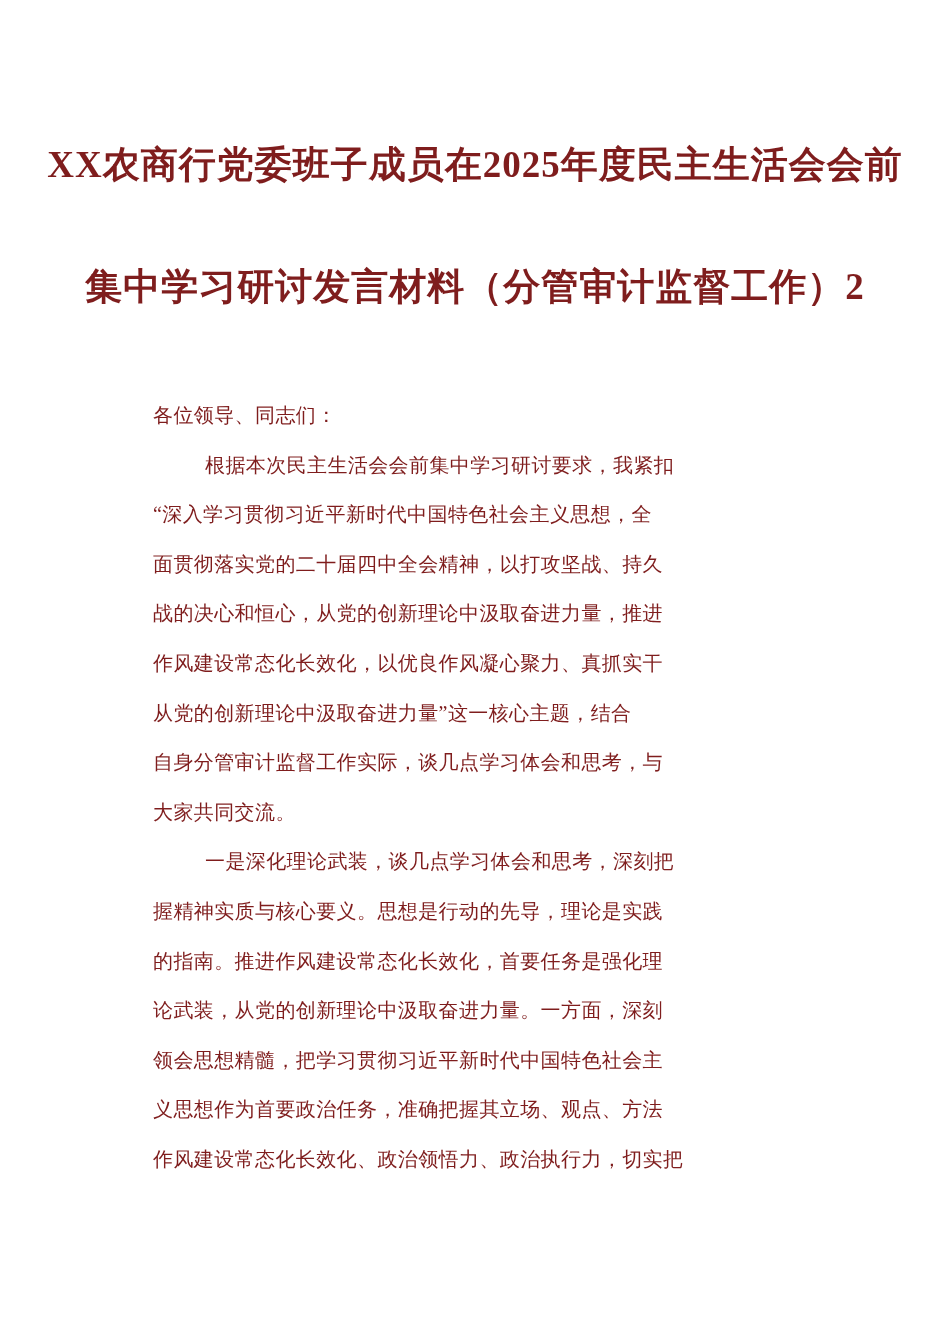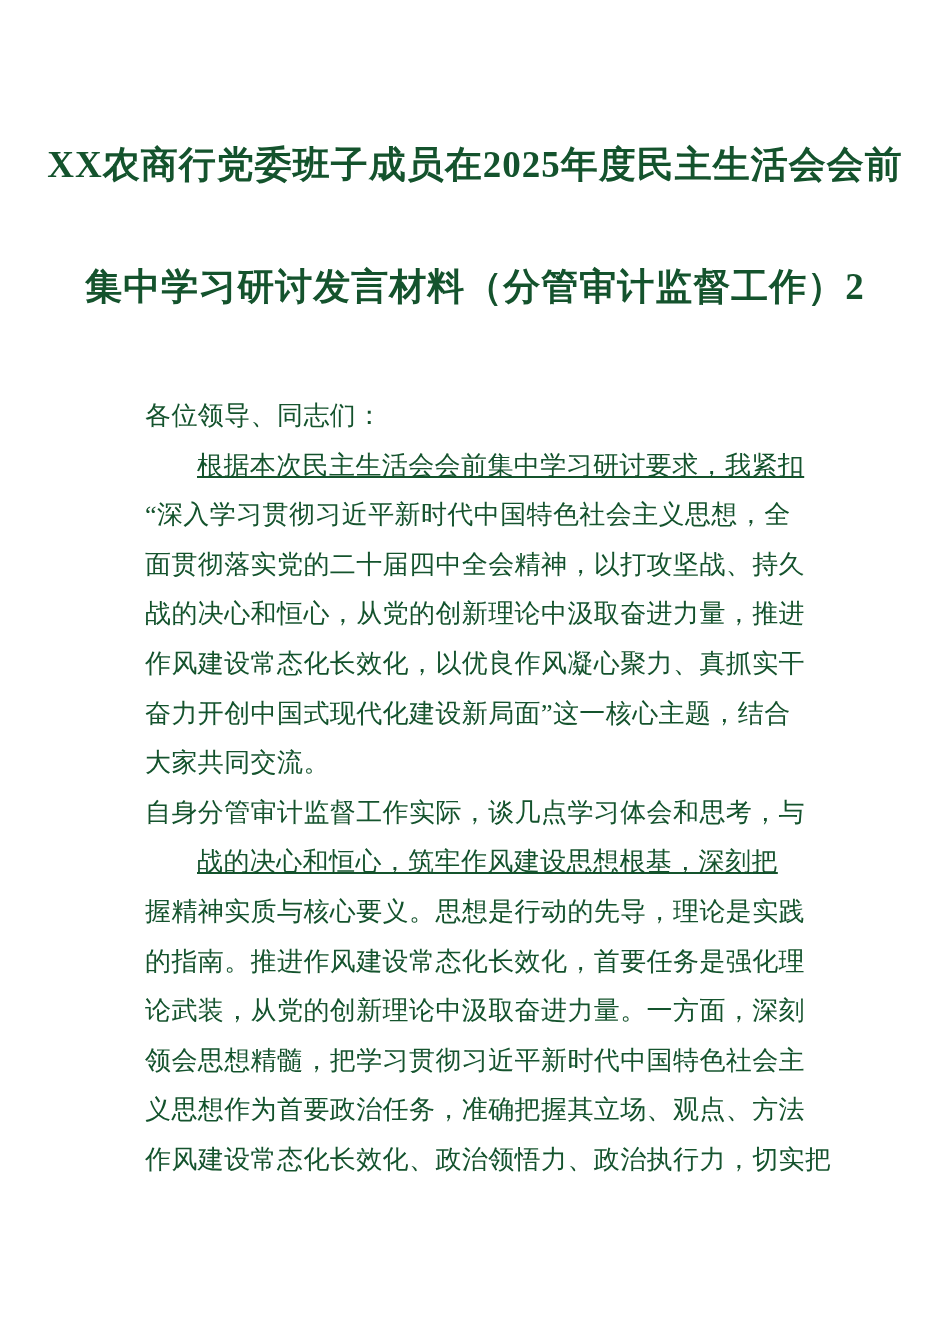--- a/index.html
+++ b/index.html
@@ -5,21 +5,21 @@
   html, body {
     margin: 0;
     padding: 0;
     background: #ffffff;
   }
   .page {
     position: relative;
     width: 950px;
     height: 1344px;
     background: #ffffff;
-    color: #14532d;
+    color: #7f1d1d;
     font-family: "Liberation Serif", "DejaVu Serif", serif;
     overflow: hidden;
   }
   .doc-title {
     position: absolute;
     top: 146px;
     left: 0;
     width: 950px;
     text-align: center;
     font-weight: bold;
@@ -29,56 +29,55 @@
   .title-line {
     line-height: 37px;
     white-space: nowrap;
   }
   .title-line.second {
     margin-top: 85px;
   }
   .doc-body {
     position: absolute;
     top: 391px;
-    left: 145px;
+    left: 153px;
     width: 670px;
-    font-size: 26px;
+    font-size: 20px;
     line-height: 49.6px;
     letter-spacing: 0.4px;
   }
   .body-line {
     height: 49.6px;
     white-space: nowrap;
   }
   .body-line.indent {
     padding-left: 52px;
-    text-decoration: underline;
   }
 </style>
 </head>
 <body>
 
 <div class="page">
 
   <div class="doc-title">
     <div class="title-line">XX农商行党委班子成员在2025年度民主生活会会前</div>
     <div class="title-line second">集中学习研讨发言材料（分管审计监督工作）2</div>
   </div>
 
   <div class="doc-body">
     <div class="body-line">各位领导、同志们：</div>
     <div class="body-line indent">根据本次民主生活会会前集中学习研讨要求，我紧扣</div>
     <div class="body-line">“深入学习贯彻习近平新时代中国特色社会主义思想，全</div>
     <div class="body-line">面贯彻落实党的二十届四中全会精神，以打攻坚战、持久</div>
     <div class="body-line">战的决心和恒心，从党的创新理论中汲取奋进力量，推进</div>
     <div class="body-line">作风建设常态化长效化，以优良作风凝心聚力、真抓实干</div>
-    <div class="body-line">奋力开创中国式现代化建设新局面”这一核心主题，结合</div>
+    <div class="body-line">从党的创新理论中汲取奋进力量”这一核心主题，结合</div>
+    <div class="body-line">自身分管审计监督工作实际，谈几点学习体会和思考，与</div>
     <div class="body-line">大家共同交流。</div>
-    <div class="body-line">自身分管审计监督工作实际，谈几点学习体会和思考，与</div>
-    <div class="body-line indent">战的决心和恒心，筑牢作风建设思想根基，深刻把</div>
+    <div class="body-line indent">一是深化理论武装，谈几点学习体会和思考，深刻把</div>
     <div class="body-line">握精神实质与核心要义。思想是行动的先导，理论是实践</div>
     <div class="body-line">的指南。推进作风建设常态化长效化，首要任务是强化理</div>
     <div class="body-line">论武装，从党的创新理论中汲取奋进力量。一方面，深刻</div>
     <div class="body-line">领会思想精髓，把学习贯彻习近平新时代中国特色社会主</div>
     <div class="body-line">义思想作为首要政治任务，准确把握其立场、观点、方法</div>
     <div class="body-line">作风建设常态化长效化、政治领悟力、政治执行力，切实把</div>
   </div>
 
 </div>
 

